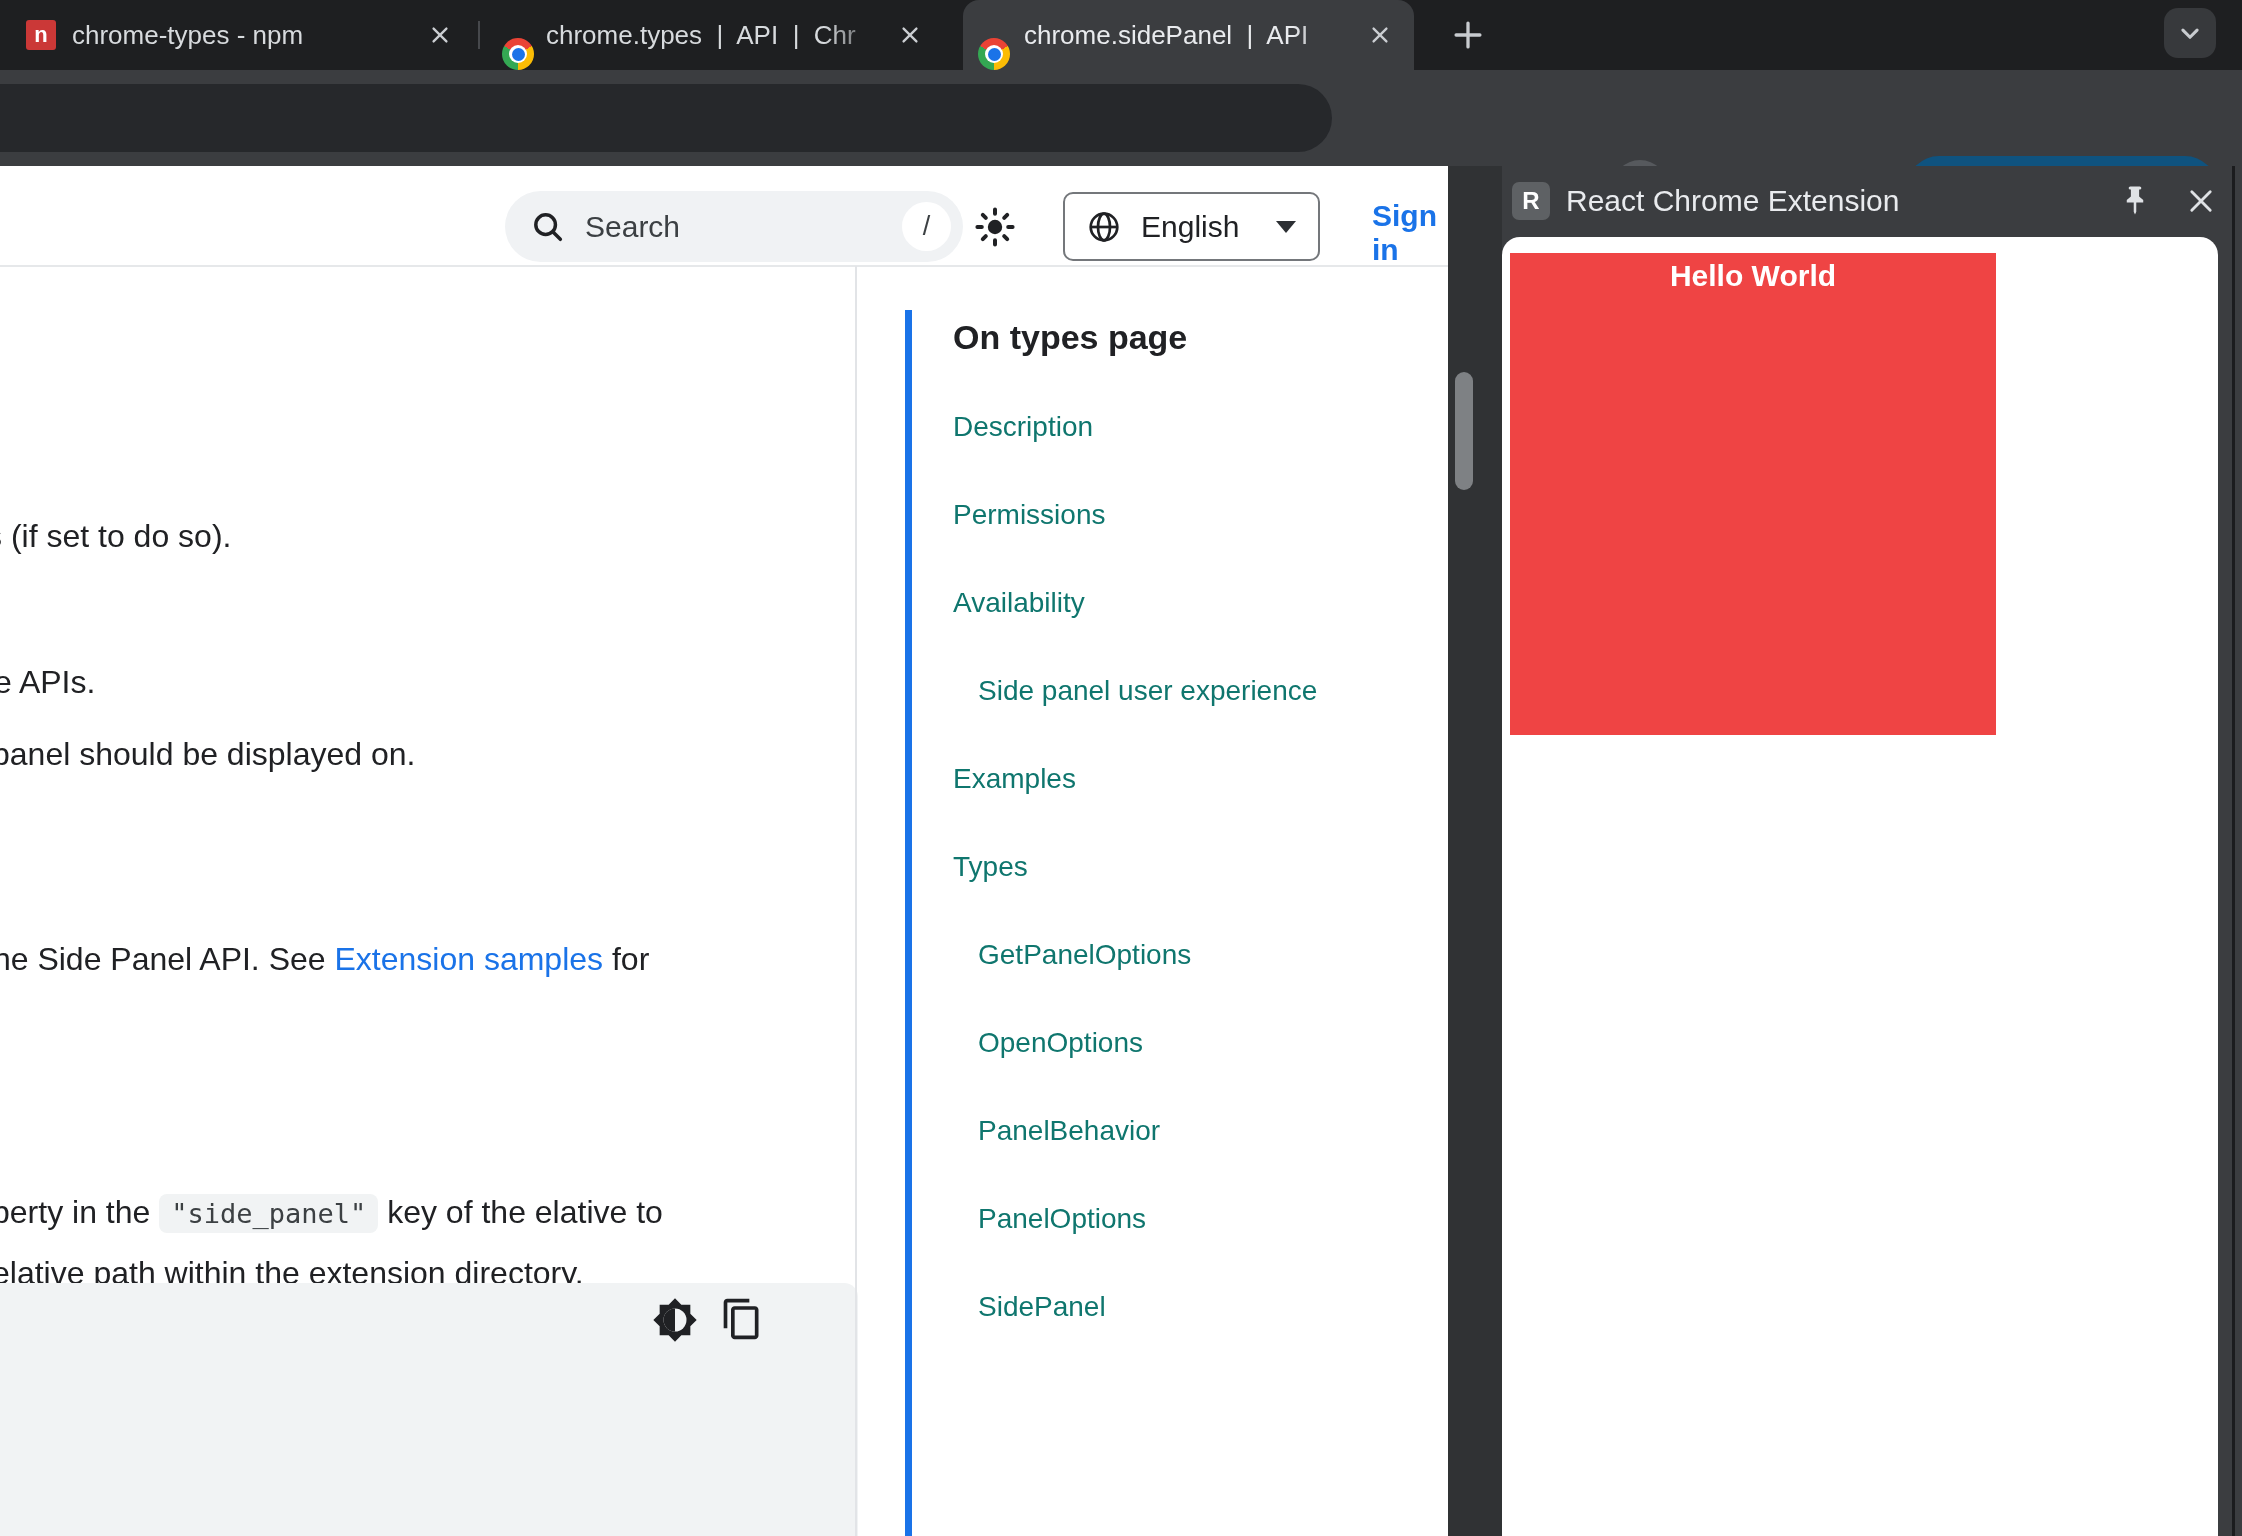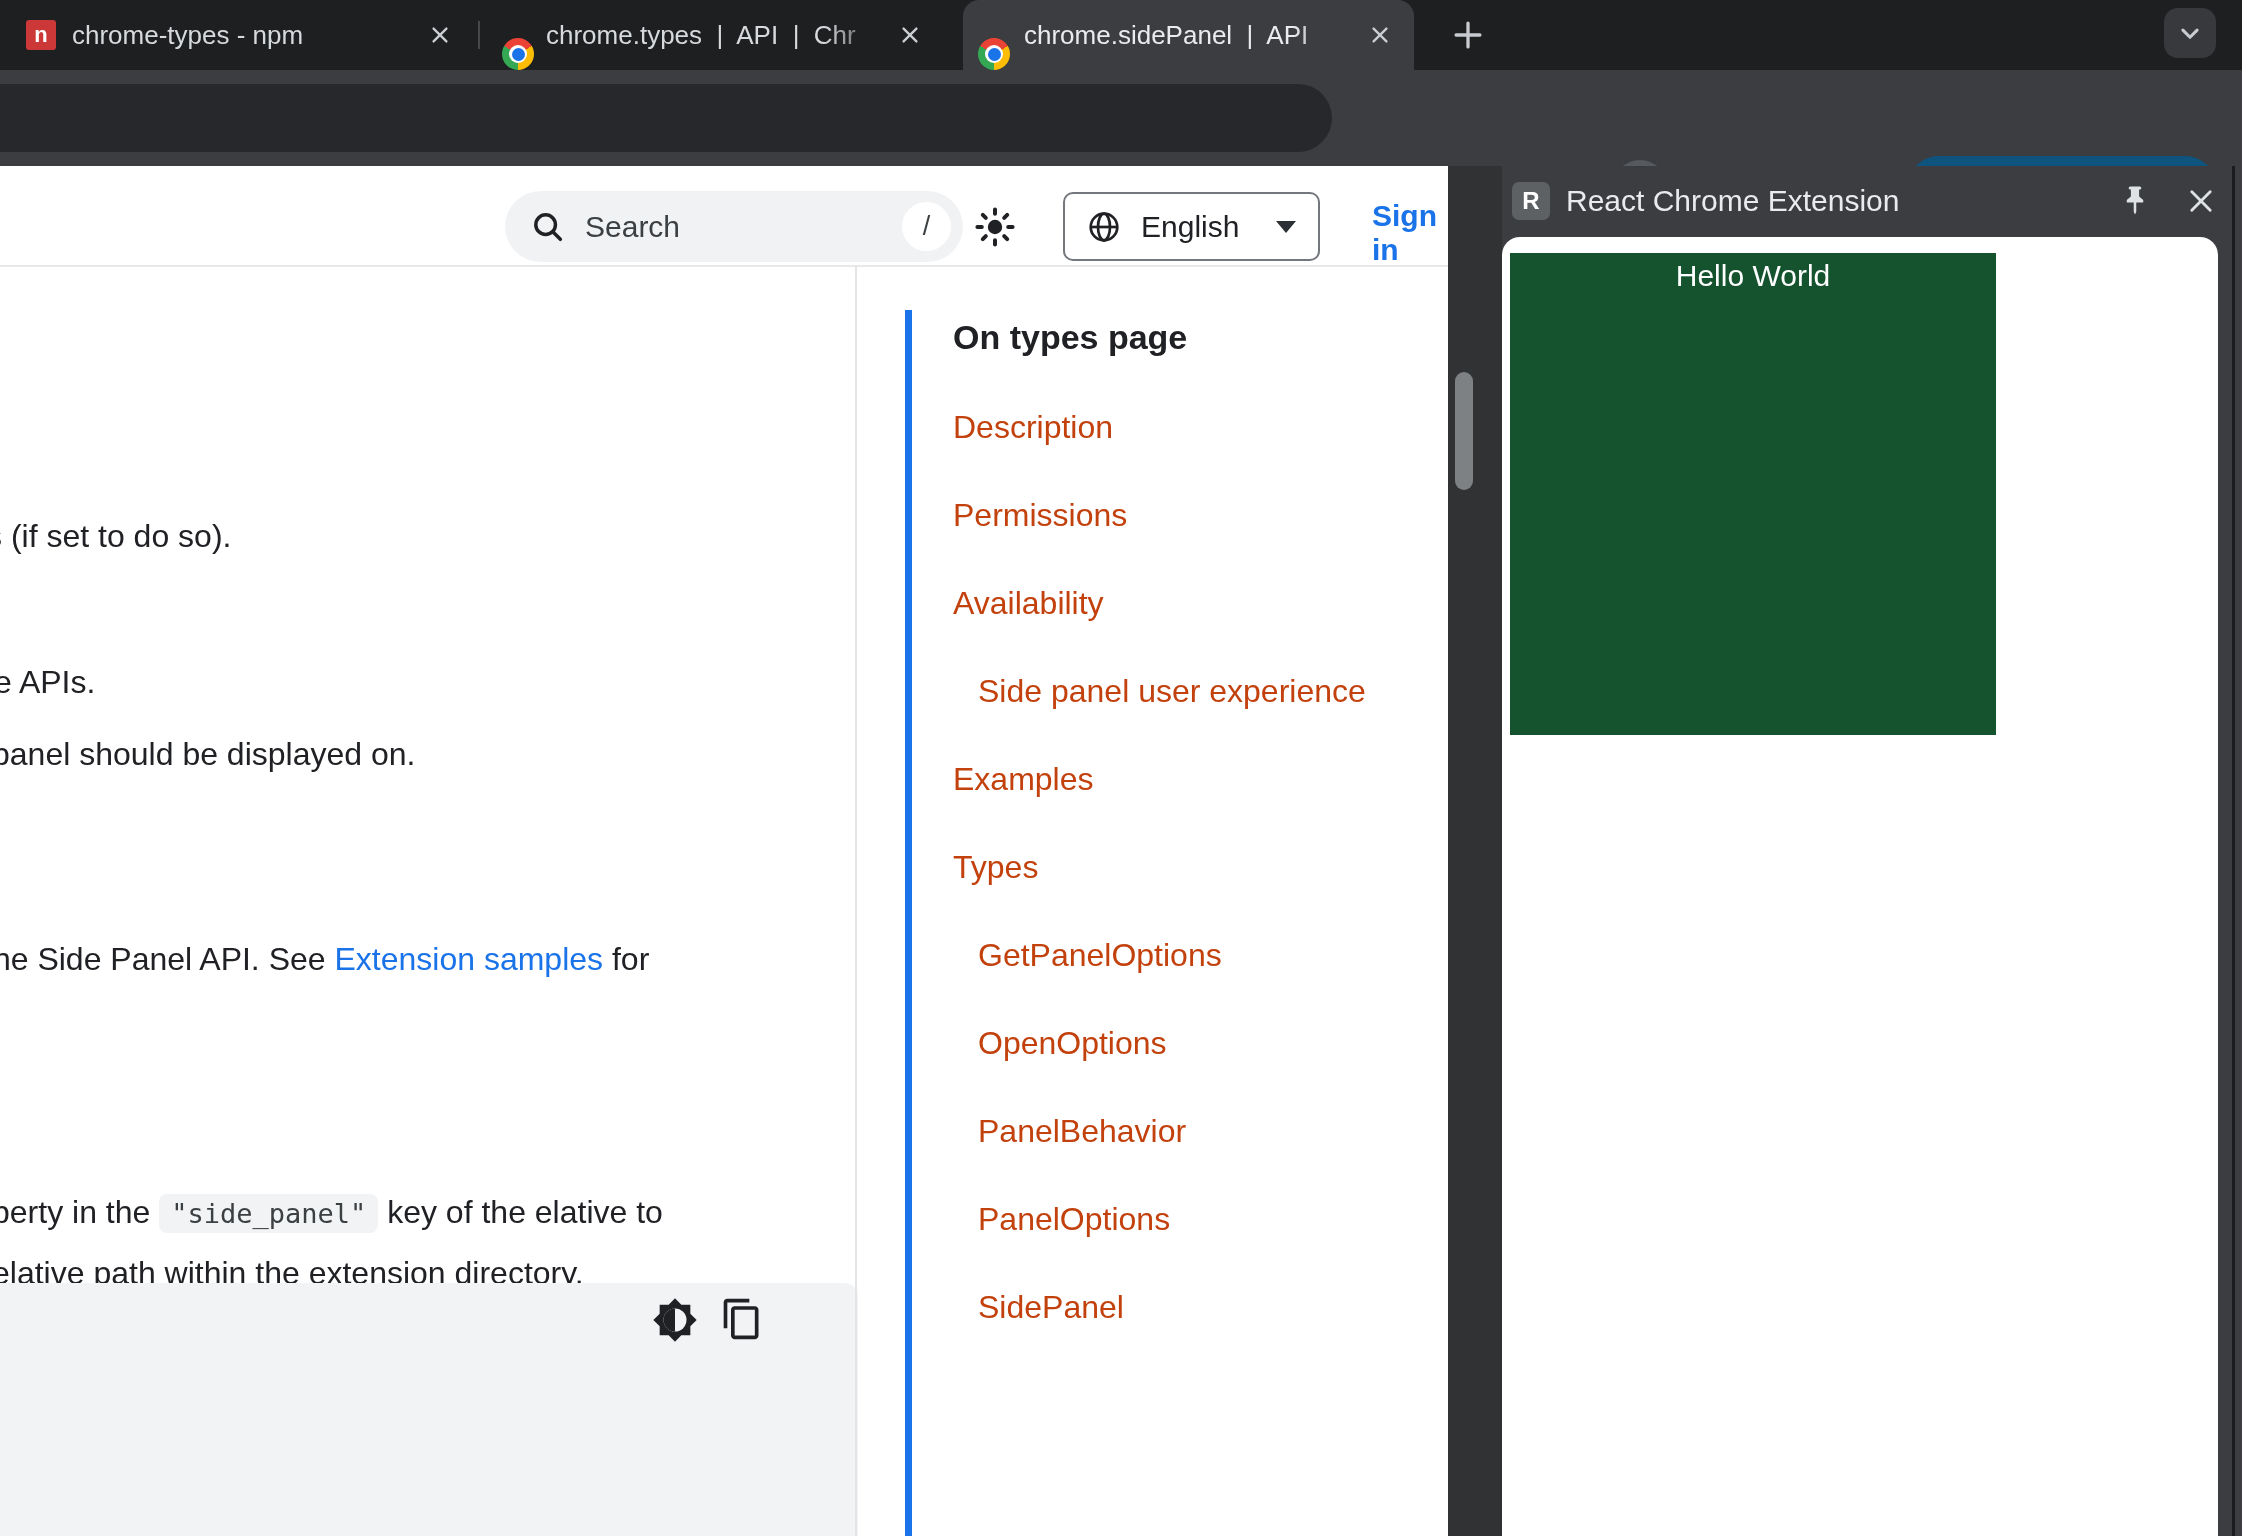--- a/index.html
+++ b/index.html
@@ -60,21 +60,21 @@
   .doc-link{color:#1a73e8;}
   .code-chip{font-family:"DejaVu Sans Mono","Liberation Mono",monospace;font-size:27px;color:#3c4043;
              background:#f1f3f4;border-radius:8px;padding:4px 12px;}
   #code-block{position:absolute;left:0;top:1117px;width:858px;height:253px;background:#f1f3f4;border-radius:0 14px 0 0;}
   #code-block .cb-icon{position:absolute;top:14px;color:#202124;}
   #col-divider{position:absolute;left:855px;top:100px;width:2px;height:1270px;background:#e2e4e7;}
   
   #toc-bar{position:absolute;left:905px;top:144px;width:7px;height:1226px;background:#1a73e8;}
   #toc-heading{position:absolute;left:953px;top:152px;font-size:34px;font-weight:700;color:#202124;}
   #toc-list{position:absolute;left:953px;top:217px;width:480px;}
-  .toc-item{height:88px;line-height:88px;font-size:32px;color:#c2410c;cursor:pointer;}
+  .toc-item{height:88px;line-height:88px;font-size:28px;color:#0f766e;cursor:pointer;}
   .toc-item.indent{padding-left:25px;}
   
   #right-chrome{position:absolute;left:1448px;top:166px;width:794px;height:1370px;background:#3b3d40;}
   #scroll-gutter{position:absolute;left:0;top:0;width:54px;height:1370px;background:#303234;}
   #scroll-thumb{position:absolute;left:7px;top:206px;width:18px;height:118px;border-radius:9px;background:#7e8184;}
   #sp-badge{position:absolute;left:64px;top:16px;width:38px;height:38px;border-radius:7px;background:#5e6164;
             color:#fff;font-size:24px;font-weight:700;display:flex;align-items:center;justify-content:center;}
   #sp-title{position:absolute;left:118px;top:16px;height:38px;line-height:38px;font-size:30px;font-weight:500;color:#e9ebee;}
   #sp-pin{position:absolute;left:668px;top:16px;width:38px;height:38px;color:#dfe2e5;}
   #sp-close{position:absolute;left:736px;top:18px;width:34px;height:34px;color:#dfe2e5;}
@@ -284,21 +284,21 @@
       </svg>
     </span>
 
     <span id="sp-close">
       <svg width="34" height="34" viewBox="0 0 24 24">
           <path d="M5.5 5.5l13 13M18.5 5.5l-13 13" stroke="currentColor" stroke-width="2" stroke-linecap="round" fill="none"></path>
         </svg>
     </span>
 
     <div id="sp-body">
-      <div id="green-box" style="background: #14532d;">
+      <div id="green-box" style="background: #ef4444; font-weight: bold;">
         <div id="hello-text">Hello World</div>
       </div>
     </div>
 
     <div id="right-frame-line"></div>
   </div>
 
 </div>
 
 </body></html>

